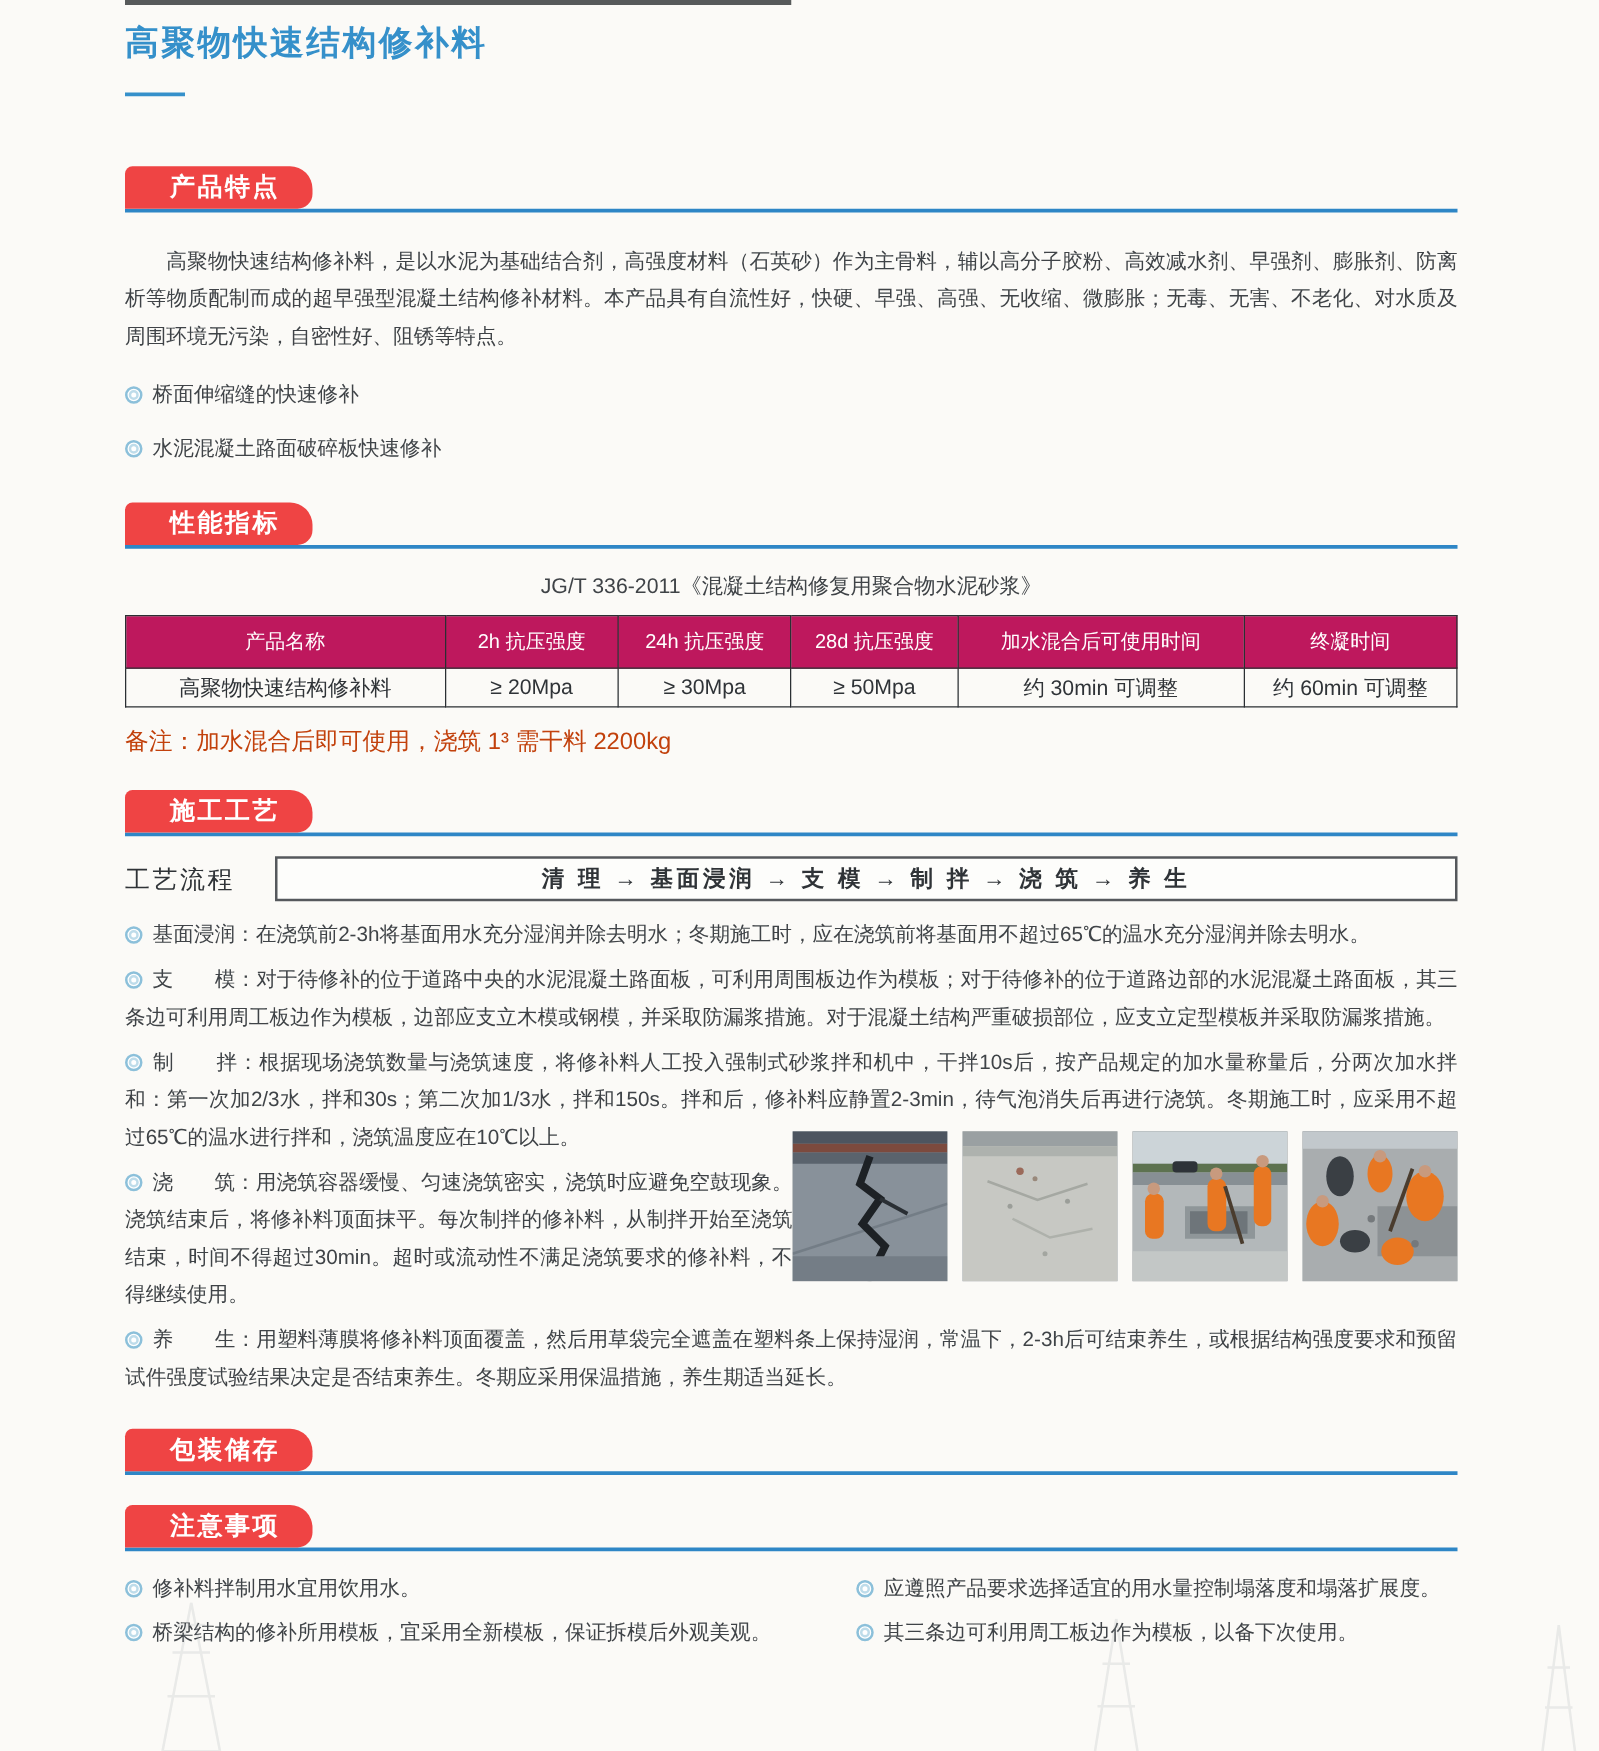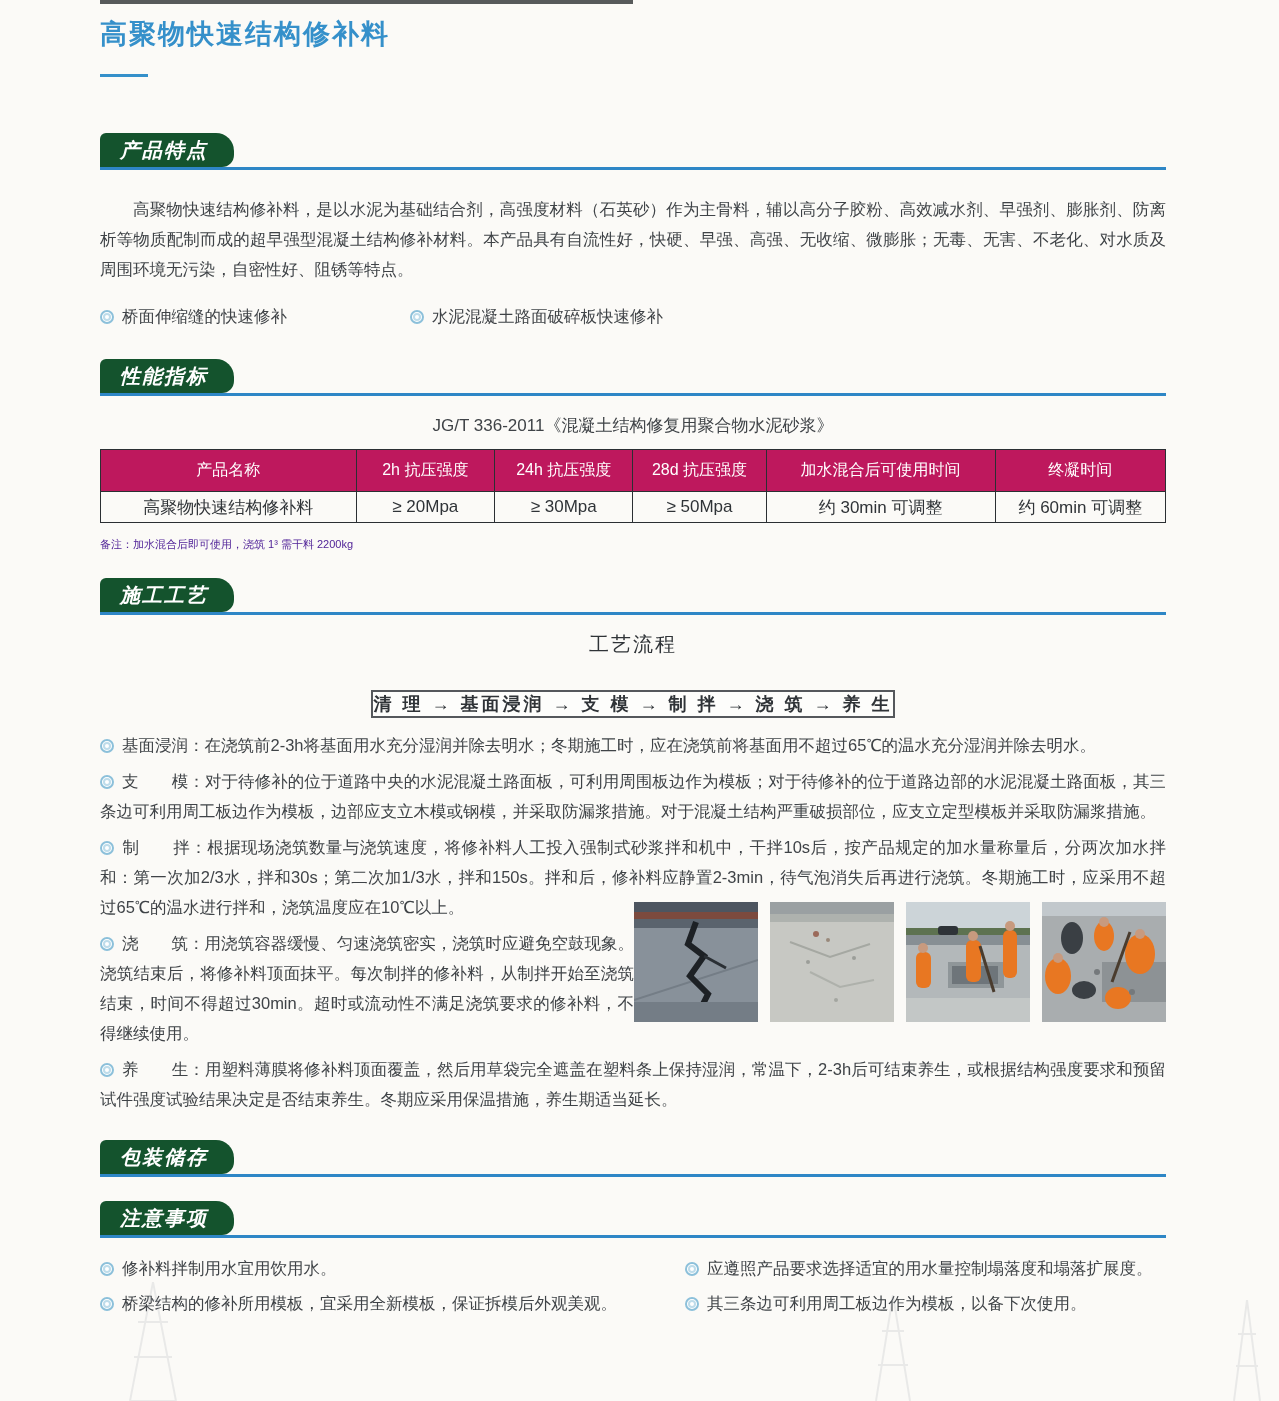--- a/index.html
+++ b/index.html
@@ -13,59 +13,58 @@
   }
   .content { position:absolute; left:100px; top:0; width:1066px; }
 
   .top-artifact { position:absolute; left:100px; top:0; width:533px; height:4px; background:#3a3d40; opacity:.85; }
 
   .page-title { margin-top:16px; font-size:27px; font-weight:bold; color:#3590ca; letter-spacing:2px; }
   .title-underline { margin-top:22px; width:48px; height:3px; background:#3590ca; }
 
   .sec-head { border-bottom:3px solid #2e86c6; line-height:0; }
   .sec-tab {
-    display:inline-block; background:#14532d; color:#ffffff;
+    display:inline-block; background:#ef4444; color:#ffffff;
     font-size:20px; font-weight:bold; letter-spacing:2px;
-    height:34px; line-height:34px; padding:0 26px 0 20px;
+    height:34px; line-height:34px; padding:0 26px 0 36px;
     border-radius:6px 18px 12px 0;
-    font-style:italic;
   }
 
   .para { font-size:16.5px; line-height:30px; text-align:justify; color:#3f4347; }
   .indent { text-indent:2em; }
 
   .bullet {
     display:inline-block; width:14px; height:14px; border-radius:50%;
     border:2px solid #8cc0da; position:relative; vertical-align:-2px; margin-right:8px;
     background:#ffffff;
   }
   .bullet::after {
     content:''; position:absolute; inset:1px; border-radius:50%;
     border:2px solid #bedcea;
   }
 
   .bullet-row { font-size:16.5px; line-height:33px; }
-  .app-row { display:flex; gap:0; }
+  .app-row { display:flex; gap:10px;flex-direction:column; }
   .app-row .bullet-row:first-child { width:310px; }
 
   .standard-line { text-align:center; font-size:17px; color:#3f4347; }
 
   table.perf { width:100%; border-collapse:collapse; }
   table.perf th, table.perf td { border:1px solid #2b2f33; text-align:center; }
   table.perf th { background:#be185d; color:#ffffff; font-size:16px; font-weight:normal; height:42px; }
   table.perf td { font-size:17px; color:#2f3337; height:31px; }
   .col-name  { width:24%; }
   .col-2h    { width:13%; }
   .col-24h   { width:13%; }
   .col-28d   { width:12.5%; }
   .col-use   { width:21.5%;margin-left:32px; }
   .col-final { width:16%; }
-  .note-line { font-size:11px; color:#4c1d95; }
-
-  .flow-row { display:flex; align-items:center; gap:32px;flex-direction:column; }
+  .note-line { font-size:19px; color:#c2410c; }
+
+  .flow-row { display:flex; align-items:center; gap:32px; }
   .flow-label { font-size:20px; color:#2f3337; letter-spacing:2px; white-space:nowrap; }
   .flow-box {
     flex:1; border:2px solid #55585c; height:36px;
     display:flex; align-items:center; justify-content:center;
     font-size:18px; font-weight:bold; color:#2f3337; letter-spacing:3px;
     background:#fdfdfb;
   }
 
   .step { font-size:16.5px; line-height:30px; text-align:justify; margin-top:6px; }
 

